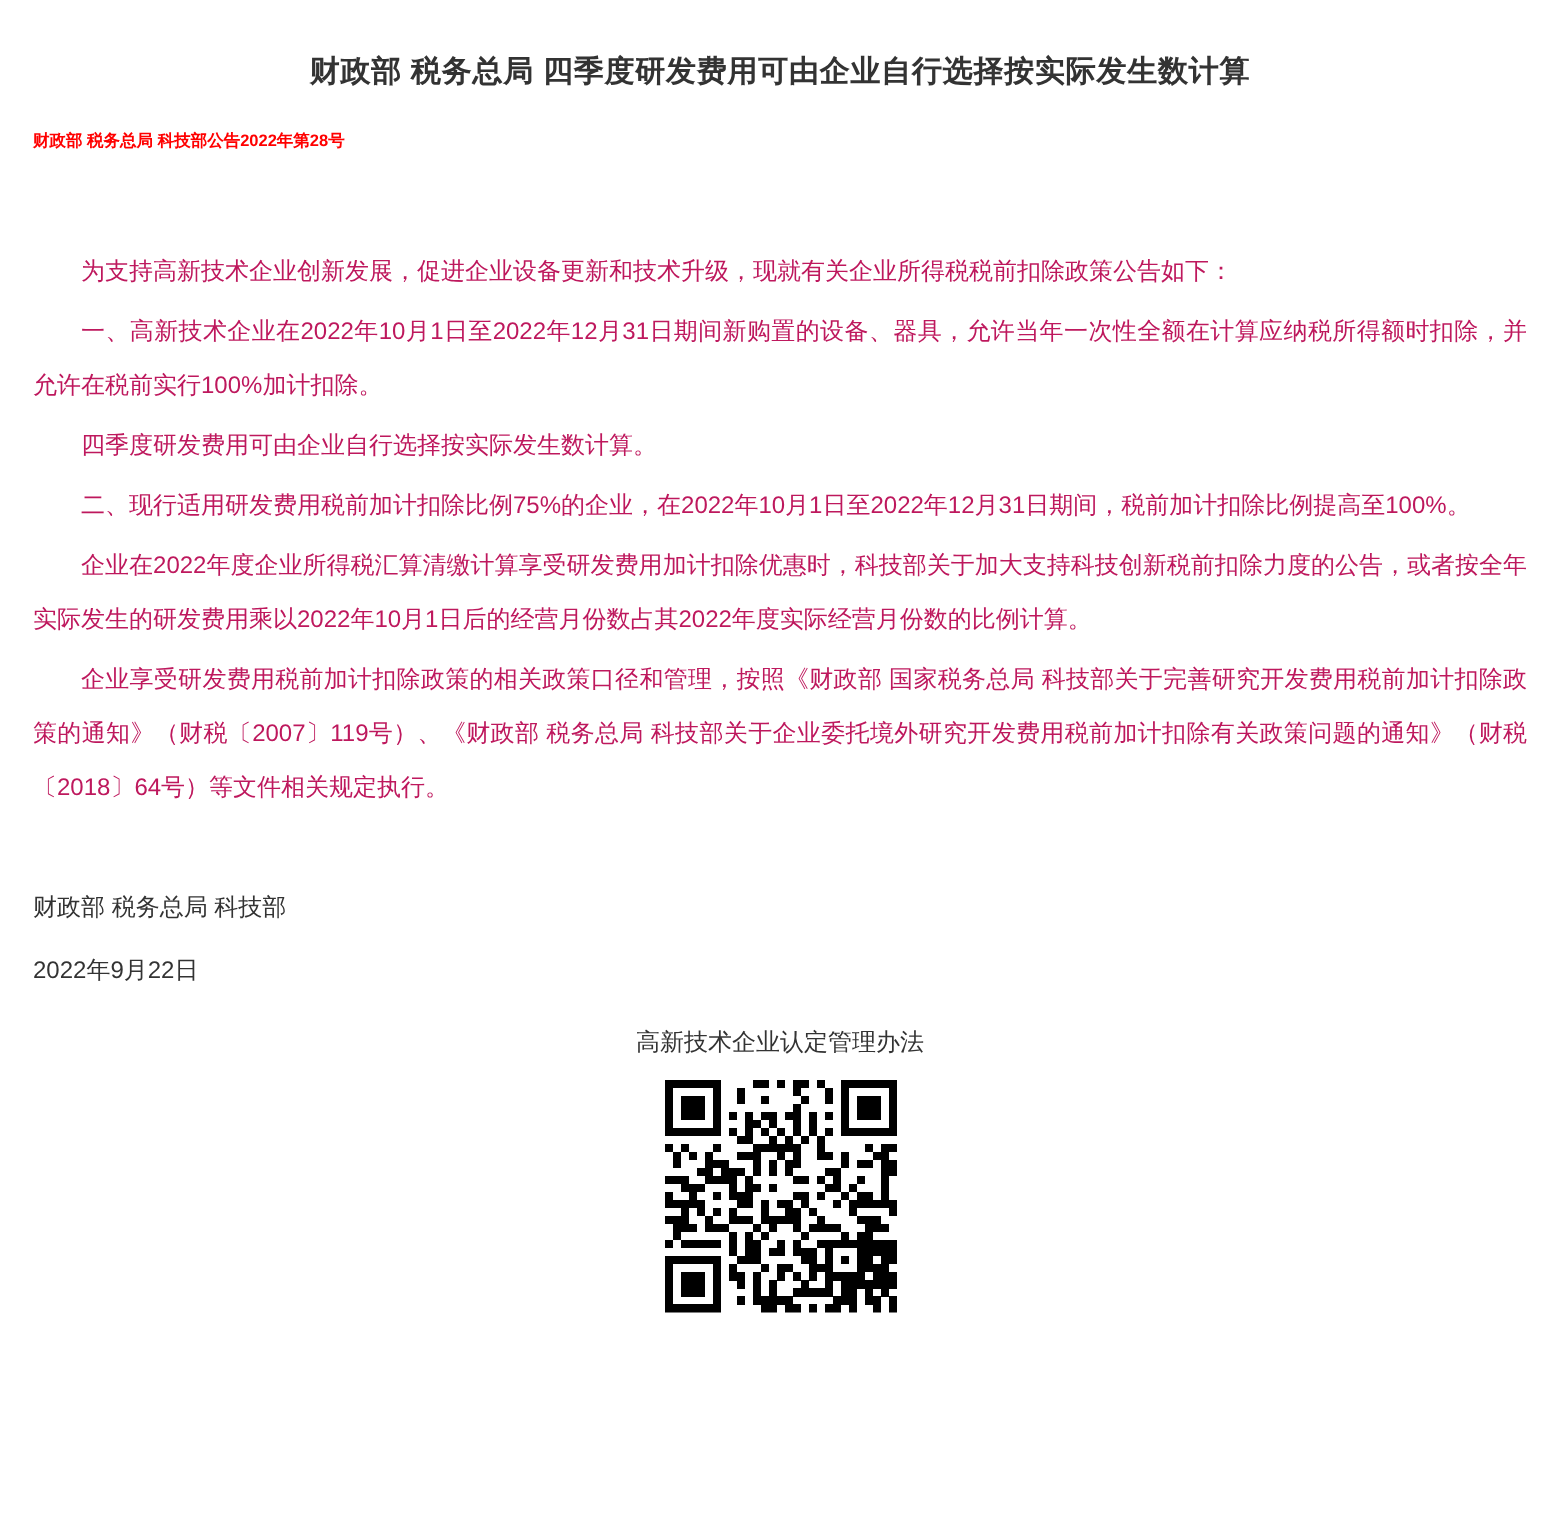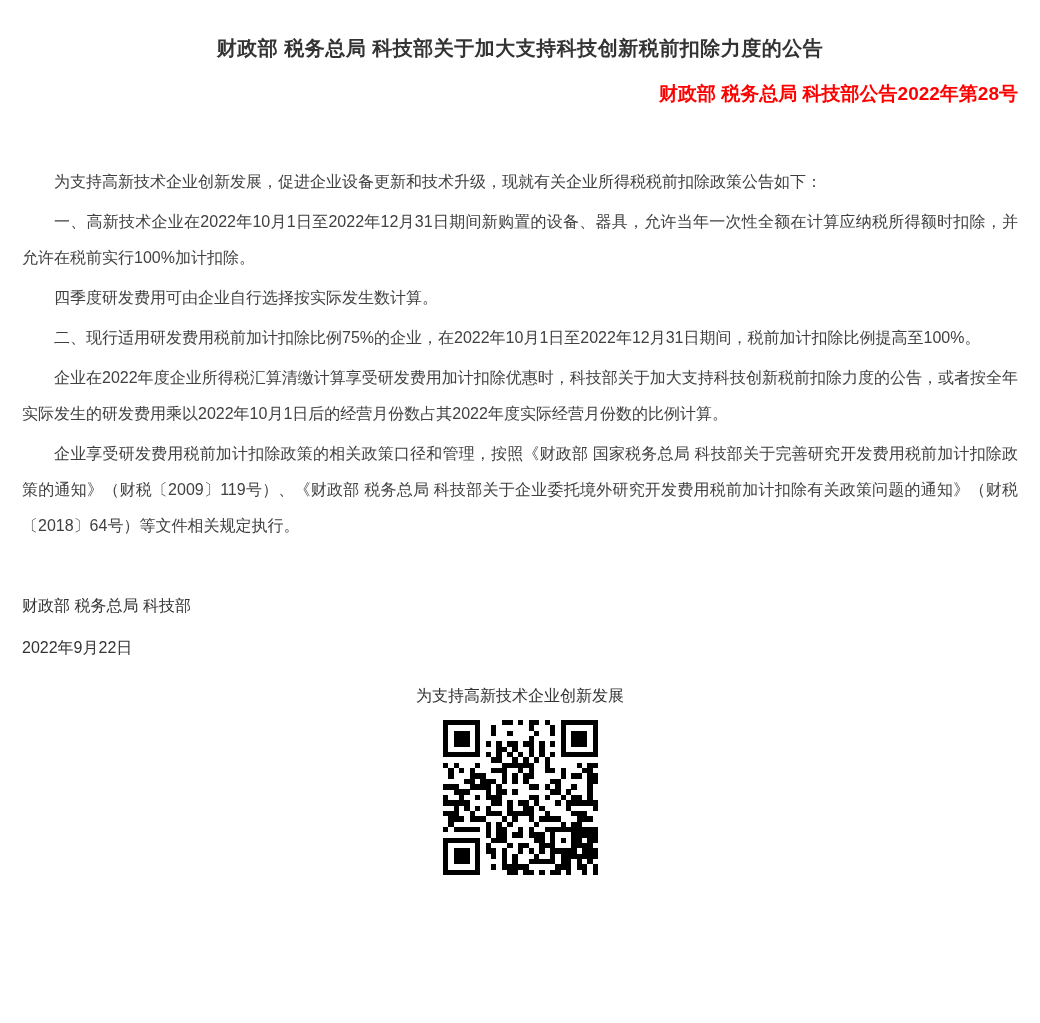--- a/index.html
+++ b/index.html
@@ -19,32 +19,32 @@
   .doc-title {
     font-size: 20px;
     font-weight: bold;
     color: #333333;
     text-align: center;
     margin: 0 0 0 0;
     line-height: 28px;
     letter-spacing: 0.5px;
   }
   .doc-number {
-    font-size: 19px;
+    font-size: 11px;
     font-weight: bold;
-    text-align: right;
+    text-align: left;
     margin-top: 20px;
     line-height: 24px;
   }
   .content {
     margin-top: 58px;
   }
   .content p {
     font-size: 16px;
-    color: #404040;
+    color: #be185d;
     line-height: 36px;
     margin: 0 0 4px 0;
     text-indent: 2em;
     text-align: justify;
     word-break: break-all;
   }
   .signature-block {
     margin-top: 44px;
     text-align: left;
     padding-right: 4px;
@@ -77,40 +77,40 @@
   .qr-box svg {
     display: block;
     shape-rendering: crispEdges;
   }
 </style>
 </head>
 <body>
 
 <div class="page">
 
-  <h1 class="doc-title" style="color: rgb(51, 51, 51);">财政部 税务总局 科技部关于加大支持科技创新税前扣除力度的公告</h1>
+  <h1 class="doc-title" style="color: rgb(51, 51, 51);">财政部 税务总局 四季度研发费用可由企业自行选择按实际发生数计算</h1>
 
   <div class="doc-number" style="color: rgb(255, 0, 0);">财政部 税务总局 科技部公告2022年第28号</div>
 
   <div class="content" id="paragraphs">
       <p>为支持高新技术企业创新发展，促进企业设备更新和技术升级，现就有关企业所得税税前扣除政策公告如下：</p>
       <p>一、高新技术企业在2022年10月1日至2022年12月31日期间新购置的设备、器具，允许当年一次性全额在计算应纳税所得额时扣除，并允许在税前实行100%加计扣除。</p>
       <p>四季度研发费用可由企业自行选择按实际发生数计算。</p>
       <p>二、现行适用研发费用税前加计扣除比例75%的企业，在2022年10月1日至2022年12月31日期间，税前加计扣除比例提高至100%。</p>
       <p>企业在2022年度企业所得税汇算清缴计算享受研发费用加计扣除优惠时，科技部关于加大支持科技创新税前扣除力度的公告，或者按全年实际发生的研发费用乘以2022年10月1日后的经营月份数占其2022年度实际经营月份数的比例计算。</p>
-      <p>企业享受研发费用税前加计扣除政策的相关政策口径和管理，按照《财政部 国家税务总局 科技部关于完善研究开发费用税前加计扣除政策的通知》（财税〔2009〕119号）、《财政部 税务总局 科技部关于企业委托境外研究开发费用税前加计扣除有关政策问题的通知》（财税〔2018〕64号）等文件相关规定执行。</p>
+      <p>企业享受研发费用税前加计扣除政策的相关政策口径和管理，按照《财政部 国家税务总局 科技部关于完善研究开发费用税前加计扣除政策的通知》（财税〔2007〕119号）、《财政部 税务总局 科技部关于企业委托境外研究开发费用税前加计扣除有关政策问题的通知》（财税〔2018〕64号）等文件相关规定执行。</p>
     </div>
 
   <div class="signature-block">
     <div class="signature-line">财政部 税务总局 科技部</div>
     <div class="date-line">2022年9月22日</div>
   </div>
 
   <div class="qr-area">
-    <div class="qr-caption">为支持高新技术企业创新发展</div>
+    <div class="qr-caption">高新技术企业认定管理办法</div>
     <div class="qr-box" id="qr-box">
         <svg width="155" height="155" viewBox="0 0 155 155" xmlns="http://www.w3.org/2000/svg">
           <rect width="155" height="155" fill="#ffffff"></rect>
           <rect x="0.00" y="0.00" width="5.39" height="5.39" fill="#000000"></rect>
           <rect x="5.34" y="0.00" width="5.39" height="5.39" fill="#000000"></rect>
           <rect x="10.69" y="0.00" width="5.39" height="5.39" fill="#000000"></rect>
           <rect x="16.03" y="0.00" width="5.39" height="5.39" fill="#000000"></rect>
           <rect x="21.38" y="0.00" width="5.39" height="5.39" fill="#000000"></rect>
           <rect x="26.72" y="0.00" width="5.39" height="5.39" fill="#000000"></rect>
           <rect x="32.07" y="0.00" width="5.39" height="5.39" fill="#000000"></rect>

